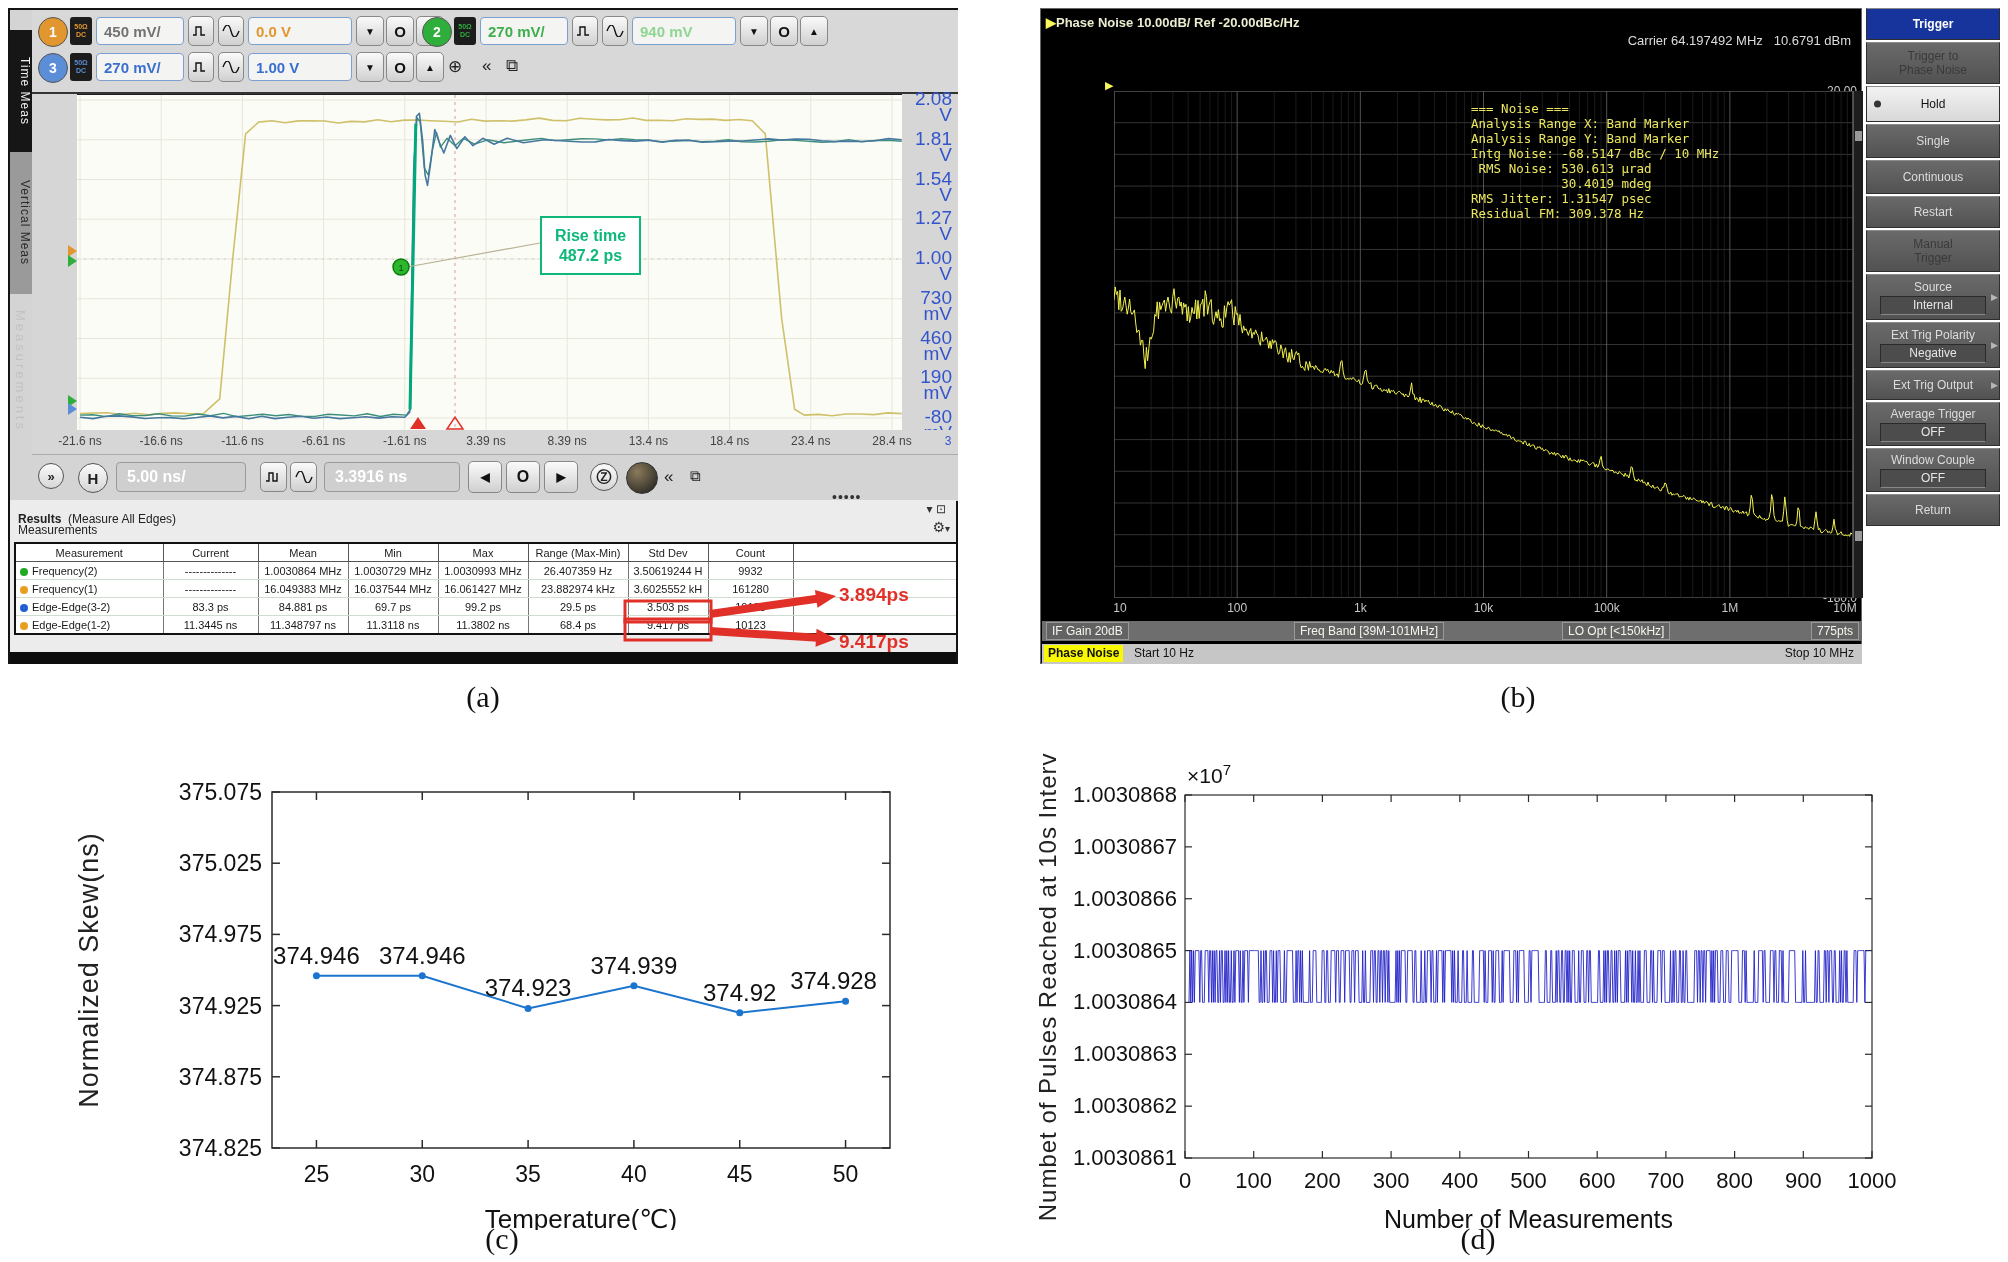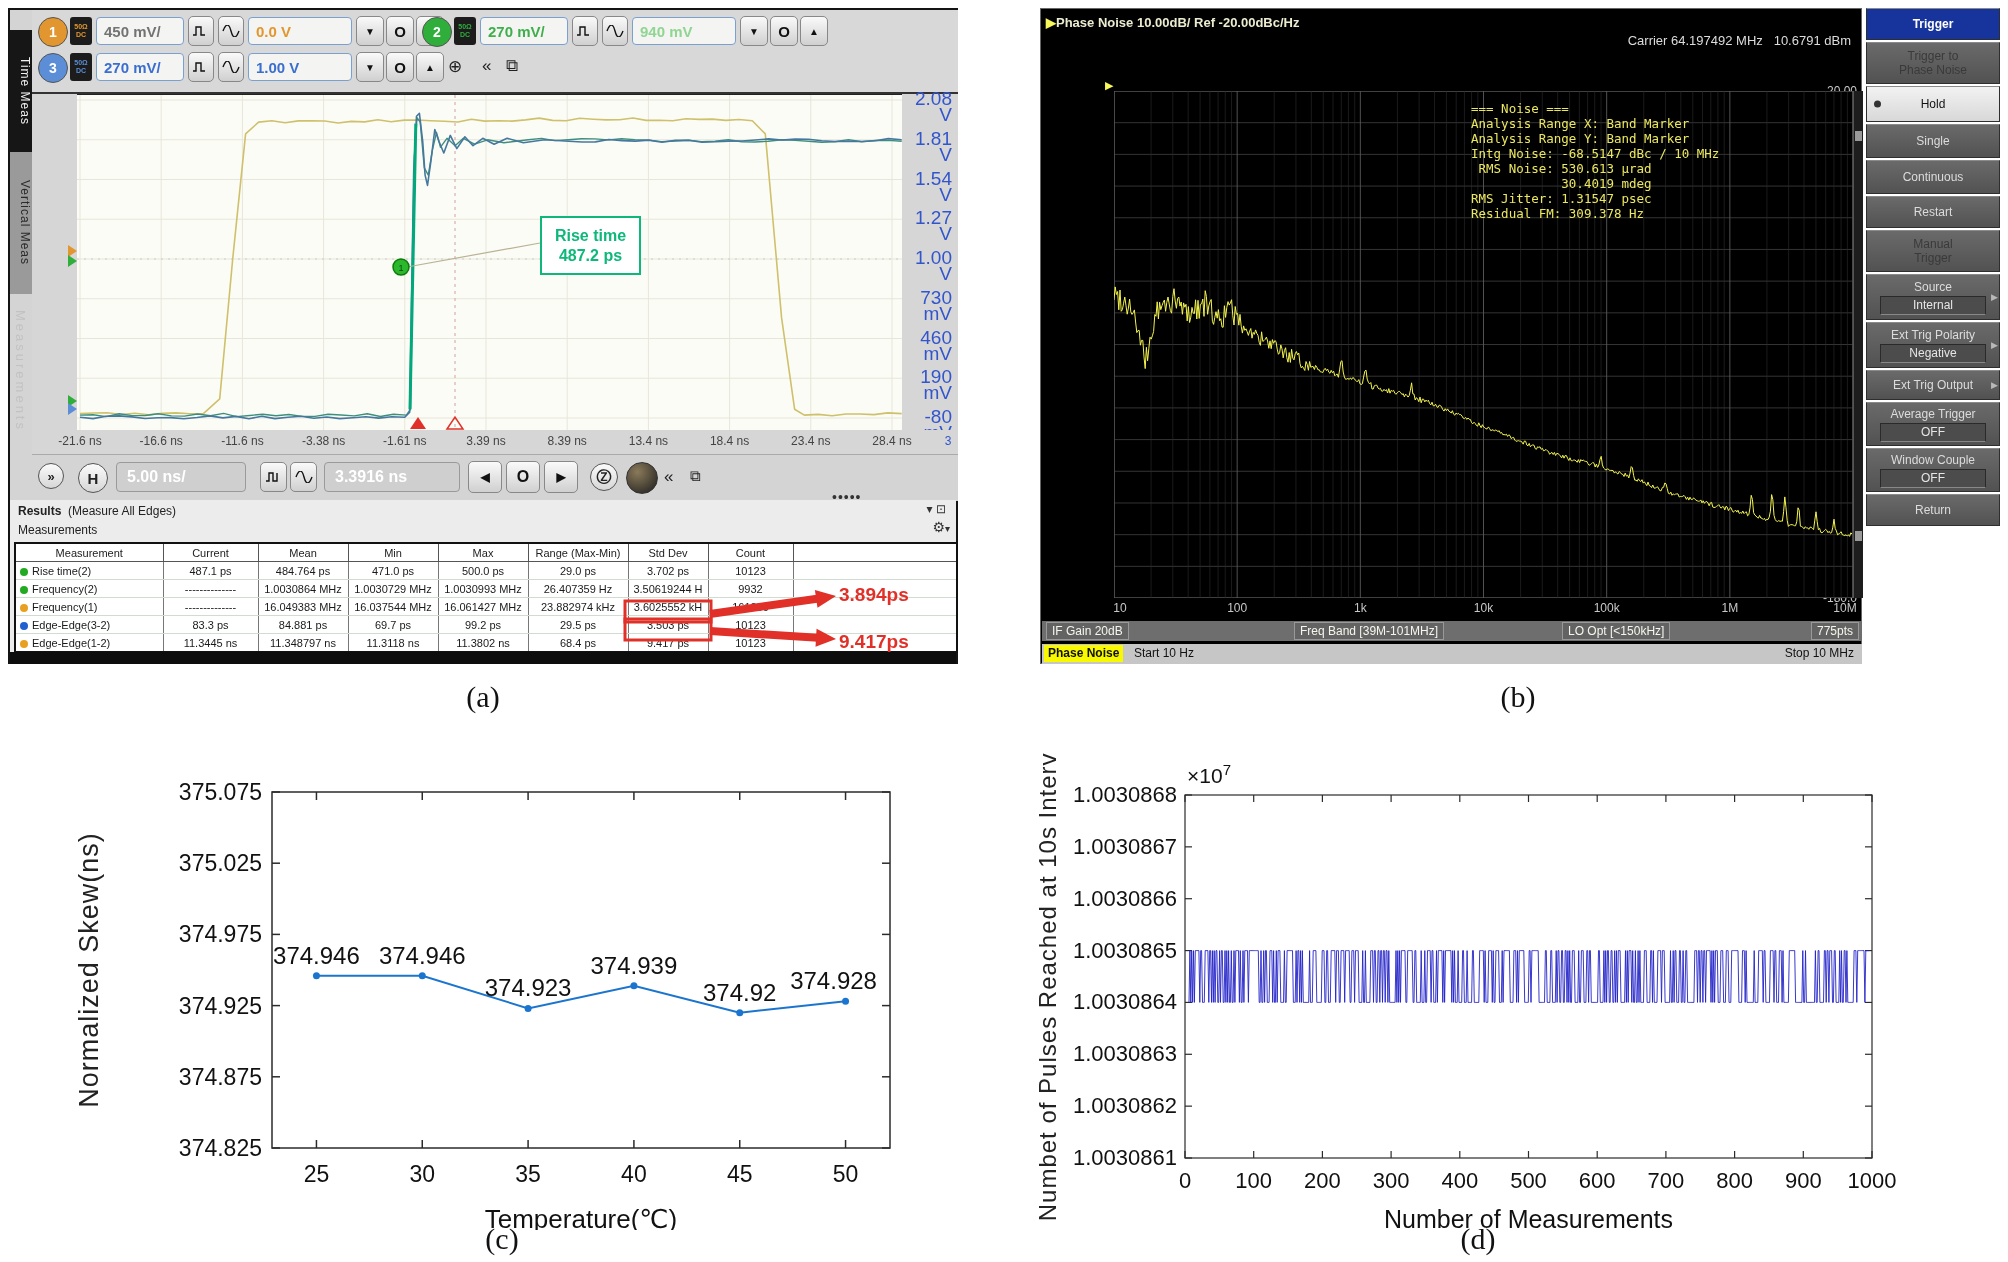--- a/index.html
+++ b/index.html
@@ -190,21 +190,21 @@
       <div class="vlabel" style="top: 156px;">1.00 V</div>
       <div class="vlabel" style="top: 195.75px;">730 mV</div>
       <div class="vlabel" style="top: 235.5px;">460 mV</div>
       <div class="vlabel" style="top: 275.25px;">190 mV</div>
       <div class="vlabel" style="top: 315px;">-80 mV</div>
     </div>
   <div class="tstrip abs" id="scope-tstrip">
       <div class="tlabel" style="left: 48px;">-21.6 ns</div>
       <div class="tlabel" style="left: 129.2px;">-16.6 ns</div>
       <div class="tlabel" style="left: 210.4px;">-11.6 ns</div>
-      <div class="tlabel" style="left: 291.6px;">-3.38 ns</div>
+      <div class="tlabel" style="left: 291.6px;">-6.61 ns</div>
       <div class="tlabel" style="left: 372.8px;">-1.61 ns</div>
       <div class="tlabel" style="left: 454px;">3.39 ns</div>
       <div class="tlabel" style="left: 535.2px;">8.39 ns</div>
       <div class="tlabel" style="left: 616.4px;">13.4 ns</div>
       <div class="tlabel" style="left: 697.6px;">18.4 ns</div>
       <div class="tlabel" style="left: 778.8px;">23.4 ns</div>
       <div class="tlabel" style="left: 860px;">28.4 ns</div>
       <div class="tlabel" style="left: 916px; color: rgb(51, 85, 204);">3</div>
     </div>
   <div class="hbar abs" id="scope-hbar">
@@ -225,21 +225,21 @@
       <div class="sbtn abs" style="left: 436px; top: 6px; width: 34px; height: 32px; font-size: 12px;">◀</div>
       <div class="sbtn abs" style="left: 474px; top: 6px; width: 34px; height: 32px; font-size: 16px;">O</div>
       <div class="sbtn abs" style="left: 512px; top: 6px; width: 34px; height: 32px; font-size: 12px;">▶</div>
       <div class="circbtn abs" style="left: 558px; top: 8px; width: 28px; height: 28px; font-size: 15px;">Ⓩ</div>
       <div class="abs" style="left: 594px; top: 7px; width: 30px; height: 30px; border-radius: 50%; background: radial-gradient(circle at 35% 30%, rgb(138, 122, 90), rgb(28, 28, 28)); border: 1px solid rgb(51, 51, 51);"></div>
       <div class="abs" style="left: 632px; top: 12px; font-size: 17px; color: rgb(34, 34, 34);">«</div>
       <div class="abs" style="left: 658px; top: 12px; font-size: 15px; color: rgb(34, 34, 34);">⧉</div>
       <div class="abs" style="left: 800px; top: 34px; font-size: 14px; color: rgb(51, 51, 51); letter-spacing: 1px;">•••••</div>
     </div>
   <div class="results abs" id="scope-results">
-    <div class="res-line abs" style="left:8px;top:4px;">
+    <div class="res-line abs" style="left:8px;top:12px;">
       <span style="font-weight:bold;">Results</span>&nbsp;
       <span>(Measure All Edges)</span>
     </div>
     <div class="abs" style="right:10px;top:2px;color:#333;font-size:12px;">▾ ⊡</div>
     <div class="res-line abs" style="left:8px;top:23px;">Measurements</div>
     <div class="abs" style="right:6px;top:19px;font-size:14px;color:#333;">⚙<span style="font-size:10px;">▾</span></div>
     <div id="meas-table-holder" class="abs" style="left:4px;top:42px;">
         <table class="mtable" style="width: 942px; border: 2px solid rgb(17, 17, 17);">
           <colgroup>
             <col style="width: 148px;">
@@ -259,31 +259,20 @@
               <th>Mean</th>
               <th>Min</th>
               <th>Max</th>
               <th>Range (Max-Min)</th>
               <th>Std Dev</th>
               <th>Count</th>
               <th></th>
             </tr>
           </thead>
           <tbody>
-            <tr>
-              <td class="first"><span class="dot" style="background: rgb(34, 170, 34);"></span>Rise time(2)</td>
-              <td>487.1 ps</td>
-              <td>484.764 ps</td>
-              <td>471.0 ps</td>
-              <td>500.0 ps</td>
-              <td>29.0 ps</td>
-              <td>3.702 ps</td>
-              <td>10123</td>
-              <td></td>
-            </tr>
             <tr>
               <td class="first"><span class="dot" style="background: rgb(34, 170, 34);"></span>Frequency(2)</td>
               <td>--------------</td>
               <td>1.0030864 MHz</td>
               <td>1.0030729 MHz</td>
               <td>1.0030993 MHz</td>
               <td>26.407359 Hz</td>
               <td>3.50619244 H</td>
               <td>9932</td>
               <td></td>

